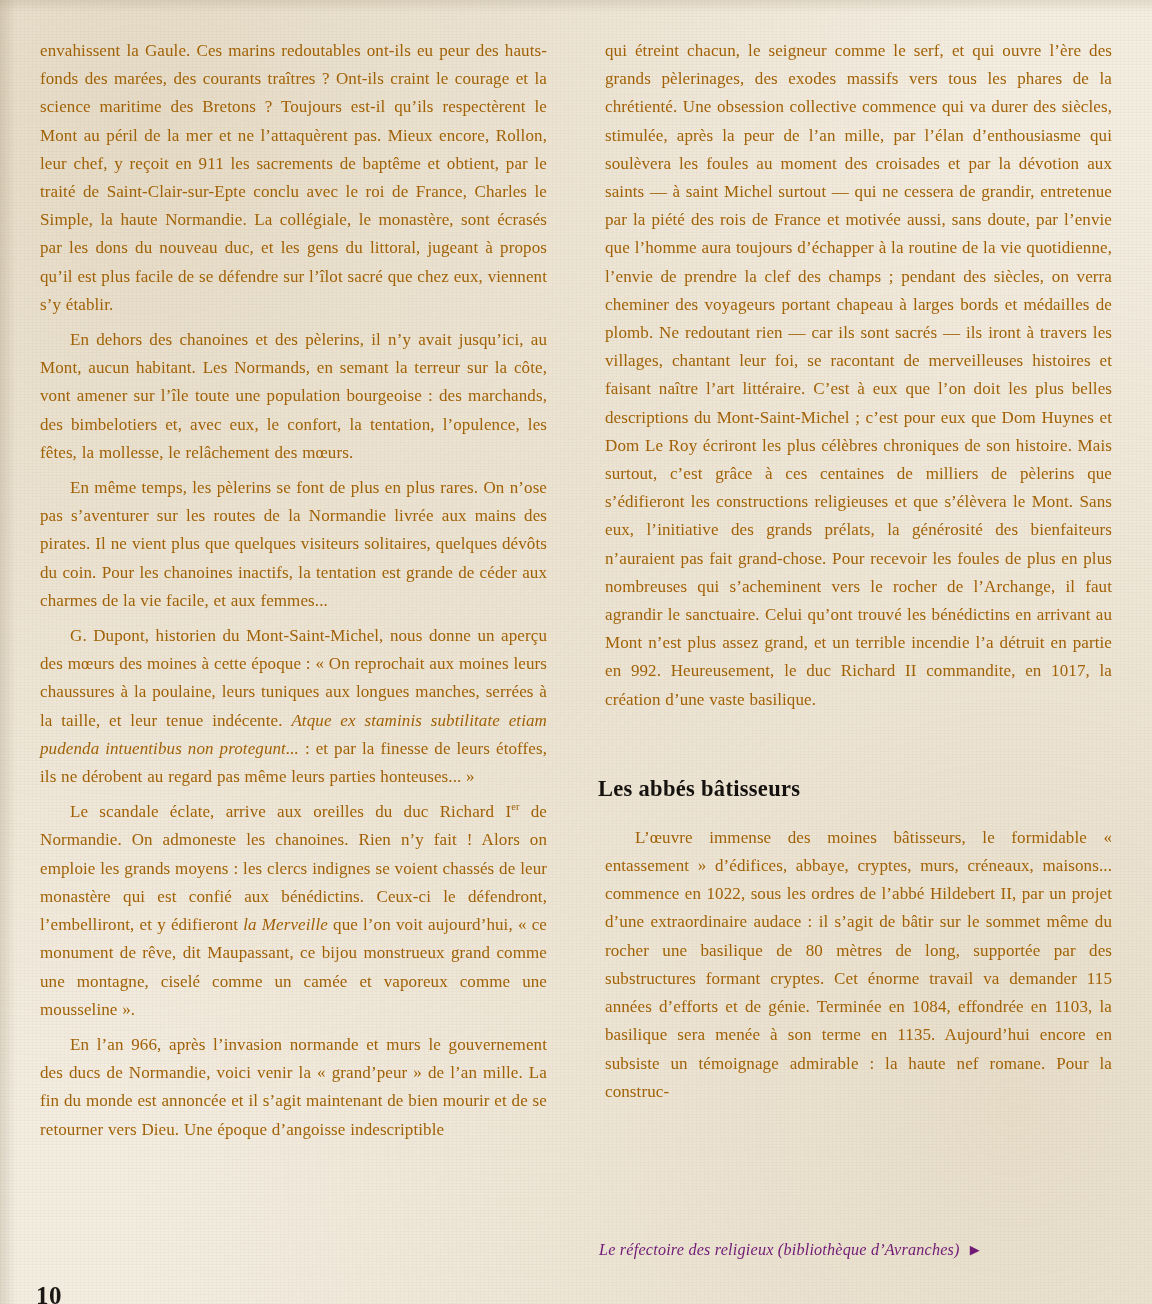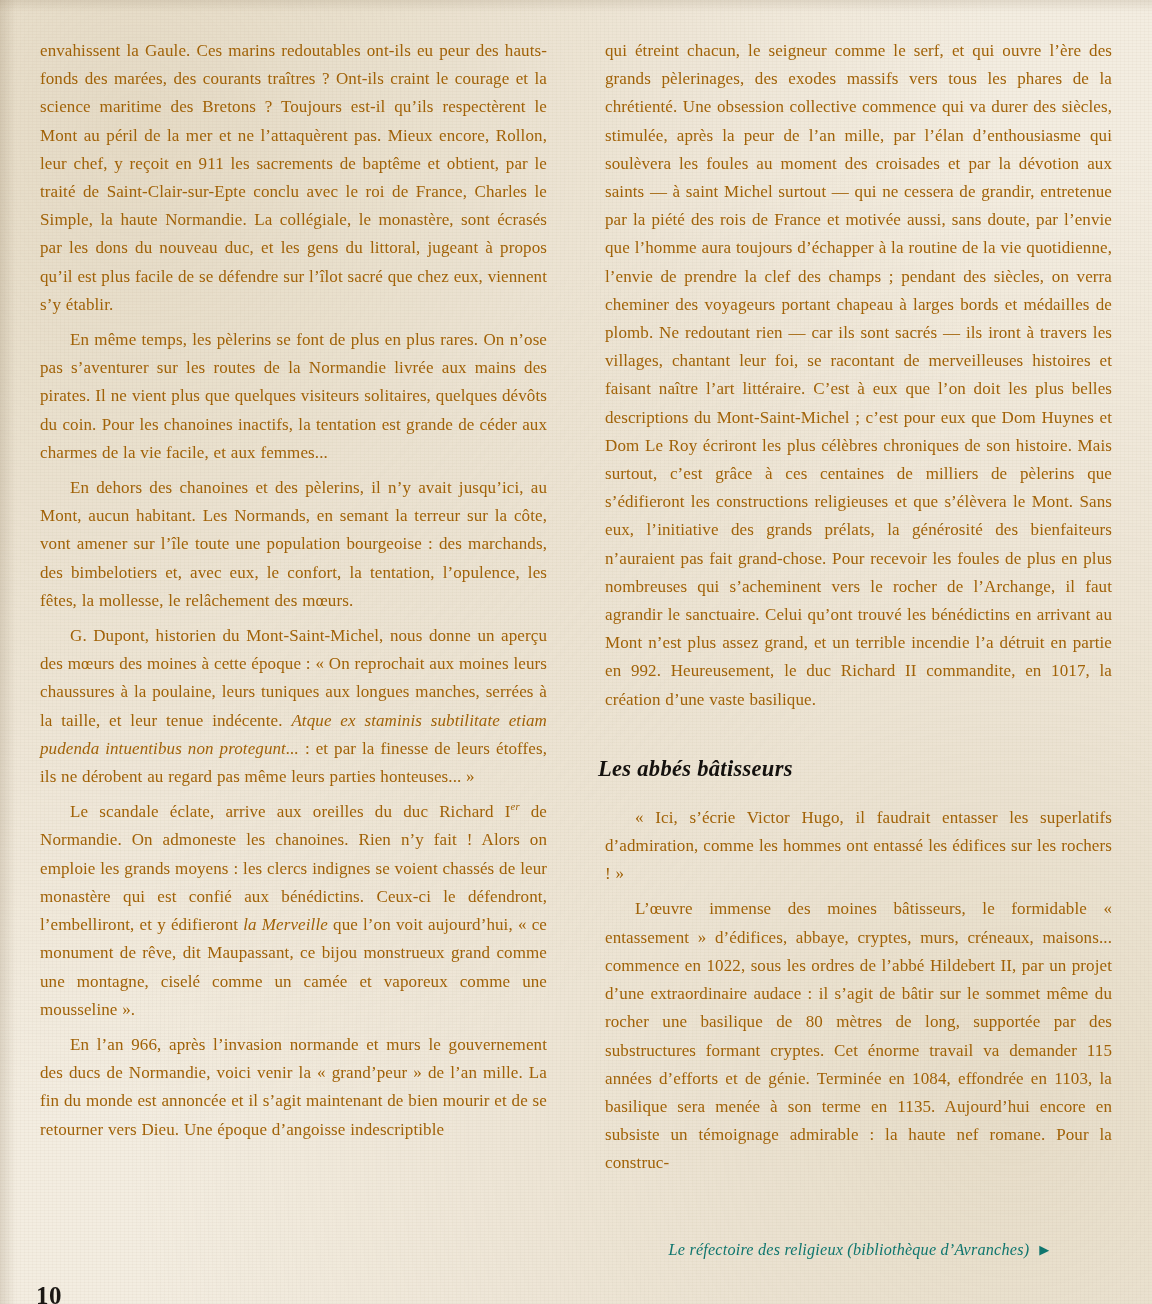--- a/index.html
+++ b/index.html
@@ -54,43 +54,41 @@
     color: #a16207;
   }
   p.indent {
     text-indent: 30px;
   }
   em, .ital { font-style: italic; }
   sup {
     font-size: 0.62em;
     vertical-align: super;
     line-height: 0;
-    font-style: italic;
   }
   h2.section {
     font-family: "Liberation Serif", serif;
     font-weight: bold;
     font-size: 22.5px;
     letter-spacing: 0.3px;
     margin: 36px 0 22px 0;
     color: #14110e;
   }
   .col-right h2.section {
-    margin-top: 42px;
-    font-style: italic;
+    margin-top: 62px;
   }
   .caption {
     position: absolute;
     right: 33px;
     bottom: 44px;
     width: 520px;
-    text-align: center;
+    text-align: left;
     font-style: italic;
     font-size: 16.2px;
-    color: #0f766e;
+    color: #701a75;
     letter-spacing: 0.2px;
   }
   .caption .arrow {
     display: inline-block;
     margin-left: 10px;
     font-style: normal;
     font-size: 13px;
     transform: translateY(-1px);
   }
   .folio {
@@ -120,37 +118,36 @@
 
 <div class="page">
   <div class="grain"></div>
   <div class="edge-shadow-left"></div>
   <div class="edge-shadow-top"></div>
 
   <div class="columns">
 
     <div class="col col-left">
       <p>envahissent la Gaule. Ces marins redoutables ont-ils eu peur des hauts-fonds des marées, des courants traîtres ? Ont-ils craint le courage et la science maritime des Bretons ? Toujours est-il qu’ils respectèrent le Mont au péril de la mer et ne l’attaquèrent pas. Mieux encore, Rollon, leur chef, y reçoit en 911 les sacrements de baptême et obtient, par le traité de Saint-Clair-sur-Epte conclu avec le roi de France, Charles le Simple, la haute Normandie. La collégiale, le monastère, sont écrasés par les dons du nouveau duc, et les gens du littoral, jugeant à propos qu’il est plus facile de se défendre sur l’îlot sacré que chez eux, viennent s’y établir.</p>
+      <p class="indent">En dehors des chanoines et des pèlerins, il n’y avait jusqu’ici, au Mont, aucun habitant. Les Normands, en semant la terreur sur la côte, vont amener sur l’île toute une population bourgeoise : des marchands, des bimbelotiers et, avec eux, le confort, la tentation, l’opulence, les fêtes, la mollesse, le relâchement des mœurs.</p>
       <p class="indent">En même temps, les pèlerins se font de plus en plus rares. On n’ose pas s’aventurer sur les routes de la Normandie livrée aux mains des pirates. Il ne vient plus que quelques visiteurs solitaires, quelques dévôts du coin. Pour les chanoines inactifs, la tentation est grande de céder aux charmes de la vie facile, et aux femmes...</p>
-      <p class="indent">En dehors des chanoines et des pèlerins, il n’y avait jusqu’ici, au Mont, aucun habitant. Les Normands, en semant la terreur sur la côte, vont amener sur l’île toute une population bourgeoise : des marchands, des bimbelotiers et, avec eux, le confort, la tentation, l’opulence, les fêtes, la mollesse, le relâchement des mœurs.</p>
 
       <p class="indent"><span>G. Dupont, historien du Mont-Saint-Michel, nous donne un aperçu des mœurs des moines à cette époque : « On reprochait aux moines leurs chaussures à la poulaine, leurs tuniques aux longues manches, serrées à la taille, et leur tenue indécente. </span><em class="ital">Atque ex staminis subtilitate etiam pudenda intuentibus non protegunt...</em><span> : et par la finesse de leurs étoffes, ils ne dérobent au regard pas même leurs parties honteuses... »</span></p>
 
       <p class="indent"><span>Le scandale éclate, arrive aux oreilles du duc Richard I</span><sup>er</sup><span> de Normandie. On admoneste les chanoines. Rien n’y fait ! Alors on emploie les grands moyens : les clercs indignes se voient chassés de leur monastère qui est confié aux bénédictins. Ceux-ci le défendront, l’embelliront, et y édifieront </span><em class="ital">la Merveille</em><span> que l’on voit aujourd’hui, « ce monument de rêve, dit Maupassant, ce bijou monstrueux grand comme une montagne, ciselé comme un camée et vaporeux comme une mousseline ».</span></p>
 
 
       <p class="indent">En l’an 966, après l’invasion normande et murs le gouvernement des ducs de Normandie, voici venir la « grand’peur » de l’an mille. La fin du monde est annoncée et il s’agit maintenant de bien mourir et de se retourner vers Dieu. Une époque d’angoisse indescriptible</p>
     </div>
 
     <div class="col col-right">
       <p>qui étreint chacun, le seigneur comme le serf, et qui ouvre l’ère des grands pèlerinages, des exodes massifs vers tous les phares de la chrétienté. Une obsession collective commence qui va durer des siècles, stimulée, après la peur de l’an mille, par l’élan d’enthousiasme qui soulèvera les foules au moment des croisades et par la dévotion aux saints — à saint Michel surtout — qui ne cessera de grandir, entretenue par la piété des rois de France et motivée aussi, sans doute, par l’envie que l’homme aura toujours d’échapper à la routine de la vie quotidienne, l’envie de prendre la clef des champs ; pendant des siècles, on verra cheminer des voyageurs portant chapeau à larges bords et médailles de plomb. Ne redoutant rien — car ils sont sacrés — ils iront à travers les villages, chantant leur foi, se racontant de merveilleuses histoires et faisant naître l’art littéraire. C’est à eux que l’on doit les plus belles descriptions du Mont-Saint-Michel ; c’est pour eux que Dom Huynes et Dom Le Roy écriront les plus célèbres chroniques de son histoire. Mais surtout, c’est grâce à ces centaines de milliers de pèlerins que s’édifieront les constructions religieuses et que s’élèvera le Mont. Sans eux, l’initiative des grands prélats, la générosité des bienfaiteurs n’auraient pas fait grand-chose. Pour recevoir les foules de plus en plus nombreuses qui s’acheminent vers le rocher de l’Archange, il faut agrandir le sanctuaire. Celui qu’ont trouvé les bénédictins en arrivant au Mont n’est plus assez grand, et un terrible incendie l’a détruit en partie en 992. Heureusement, le duc Richard II commandite, en 1017, la création d’une vaste basilique.</p>
 
       <h2 class="section">Les abbés bâtisseurs</h2>
 
-      <p class="indent">« Ici, s’écrie Victor Hugo, il faudrait entasser les superlatifs d’admiration, comme les hommes ont entassé les édifices sur les rochers ! »</p>
       <p class="indent">L’œuvre immense des moines bâtisseurs, le formidable « entassement » d’édifices, abbaye, cryptes, murs, créneaux, maisons... commence en 1022, sous les ordres de l’abbé Hildebert II, par un projet d’une extraordinaire audace : il s’agit de bâtir sur le sommet même du rocher une basilique de 80 mètres de long, supportée par des substructures formant cryptes. Cet énorme travail va demander 115 années d’efforts et de génie. Terminée en 1084, effondrée en 1103, la basilique sera menée à son terme en 1135. Aujourd’hui encore en subsiste un témoignage admirable : la haute nef romane. Pour la construc-</p>
     </div>
 
   </div>
 
   <div class="caption">
     <span>Le réfectoire des religieux (bibliothèque d’Avranches)</span><span class="arrow">▶</span>
   </div>
 
   <div class="folio">10</div>

